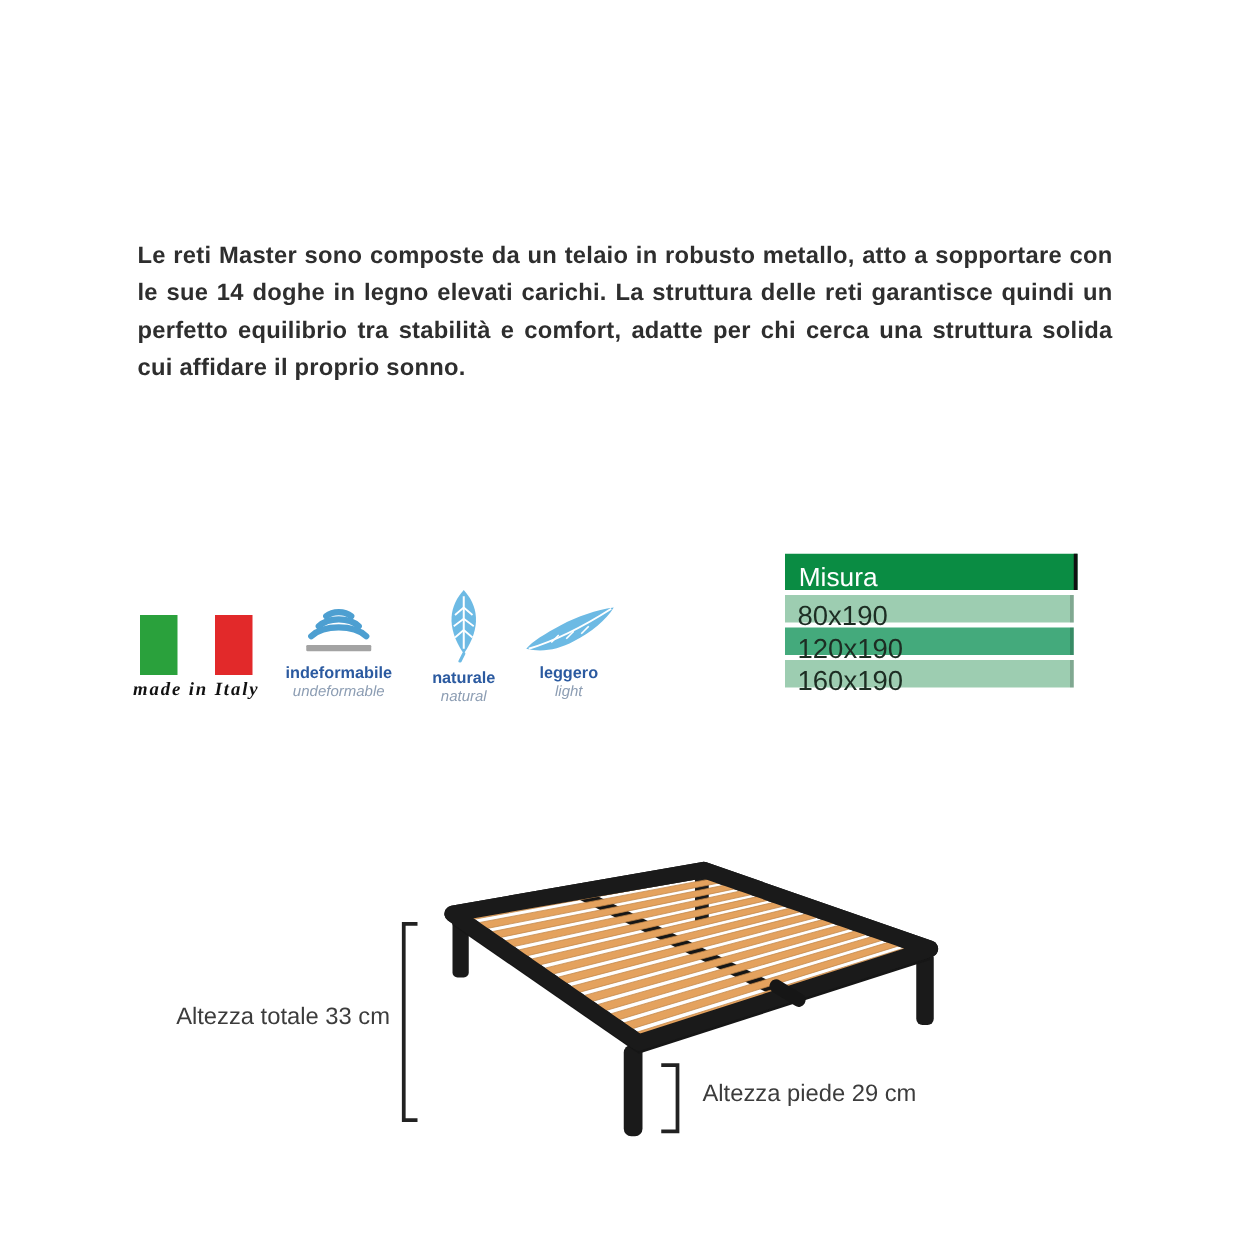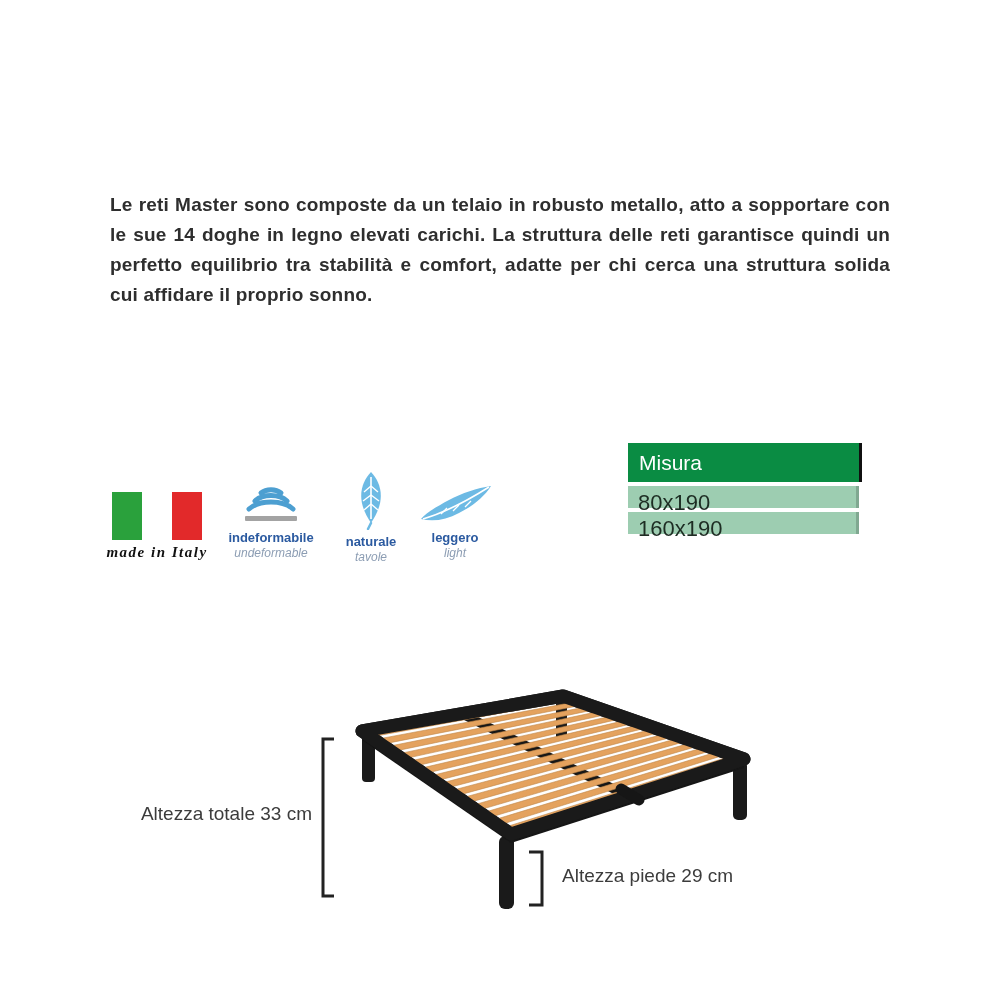--- a/index.html
+++ b/index.html
@@ -47,21 +47,21 @@
     font-size:15px;letter-spacing:1.5px;color:#111;margin-top:4px;white-space:nowrap;
   }
 
   .feature-springs{left:221px;top:480px;width:100px;}
   .feature-leaf{left:321px;top:470px;width:100px;text-align:center;}
   .feature-feather{left:405px;top:481px;width:100px;}
 
   
   .size-table{position:absolute;left:628px;top:443px;width:234px;}
   .size-table .hdr{
-    height:39px;line-height:39px;background:var(--table-header-bg);
+    height:29px;line-height:39px;background:var(--table-header-bg);
     color:var(--table-header-text);font-size:21px;padding-left:11px;
     border-right:3px solid #101010;
   }
   .size-table .row{
     height:22px;line-height:33px;margin-top:4px;width:231px;
     font-size:22px;color:var(--table-row-text);padding-left:10px;
     border-right:3px solid rgba(0,0,0,0.18);
   }
   .row-light{background:var(--table-row-light-bg);}
   .row-medium{background:var(--table-row-medium-bg);}
@@ -105,38 +105,39 @@
 <div class="feature feature-leaf">
   <div class="ic">
     <svg width="40" height="60" viewBox="0 0 40 60">
       <path d="M20,2 C31,14 35,31 20,53 C5,31 9,14 20,2 Z" fill="var(--icon-light-blue)"></path>
       <path d="M20,7 L20,49" stroke="#FFFFFF" stroke-width="1.6"></path>
       <path d="M20,16 L27,22 M20,16 L13,22 M20,25 L28,31 M20,25 L12,31 M20,34 L27,40 M20,34 L13,40" stroke="#FFFFFF" stroke-width="1.4" fill="none"></path>
       <path d="M20,53 L17,59" stroke="var(--icon-light-blue)" stroke-width="2.5" stroke-linecap="round"></path>
     </svg>
   </div>
   <div class="label-it">naturale</div>
-  <div class="label-en">tavole</div>
+  <div class="label-en">natural</div>
 </div>
 
 <div class="feature feature-feather">
   <div class="ic">
     <svg width="80" height="45" viewBox="0 0 80 45">
       <path d="M6,38 C18,41 31,39 44,32 C58,25 70,15 76,5 C62,7 47,12 34,19 C21,26 11,32 6,38 Z" fill="var(--icon-light-blue)"></path>
       <path d="M8,38 C28,32 52,20 74,6" stroke="#FFFFFF" stroke-width="1.6" fill="none"></path>
       <path d="M26,33 L32,27 M38,30 L44,24 M50,26 L56,20" stroke="#FFFFFF" stroke-width="1.3" fill="none"></path>
     </svg>
   </div>
   <div class="label-it">leggero</div>
   <div class="label-en">light</div>
 </div>
 
 <div class="size-table">
   <div class="hdr">Misura</div>
   <div class="row row-light">80x190</div>
+  <div class="row row-medium">120x190</div>
   <div class="row row-light">160x190</div>
 </div>
 
 <svg id="bed-svg" class="bed-svg" width="520" height="280" viewBox="300 650 520 280">
   <g>
     <rect x="362" y="732" width="13" height="50" rx="4" fill="var(--frame-black)"></rect>
     <rect x="733" y="761" width="14" height="59" rx="5" fill="var(--frame-black)"></rect>
     <rect x="499" y="836" width="15" height="73" rx="6" fill="var(--frame-black)"></rect>
   </g>
 

